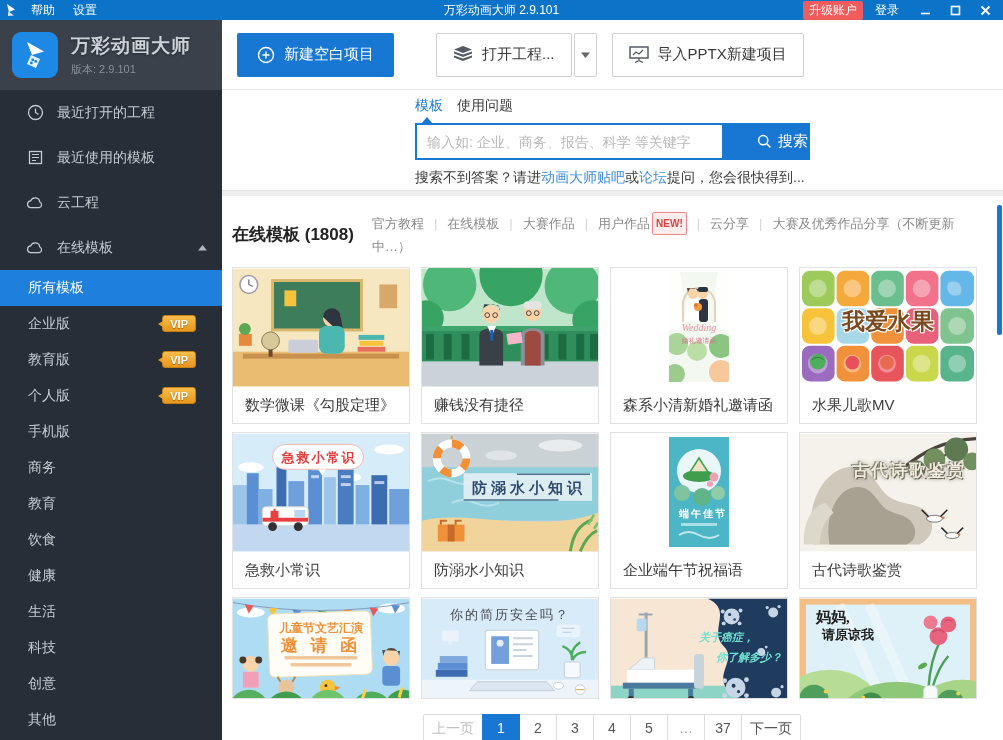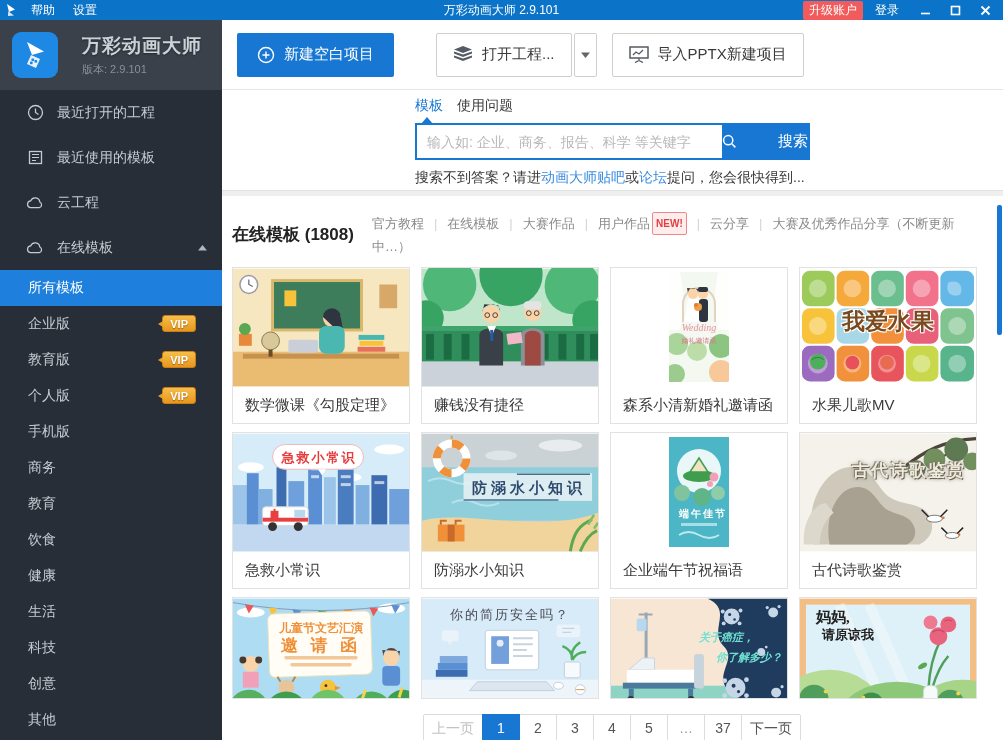--- a/index.html
+++ b/index.html
@@ -13,21 +13,21 @@
   .tb-title{position:absolute;left:0;right:0;text-align:center;font-size:12px;pointer-events:none}
   .tb-right{position:absolute;right:4px;top:0;height:20px;display:flex;align-items:center;gap:2px}
   .tb-upgrade{background:#F25B5B;font-size:12px;padding:1px 6px;border-radius:2px}
   .tb-login{font-size:12px;padding:0 10px}
   .tb-win{width:28px;height:20px;display:flex;align-items:center;justify-content:center}
 
   
   .sidebar{position:absolute;left:0;top:20px;width:222px;height:720px;background:#272E38;overflow:hidden}
   .sb-header{height:70px;background:#3A414B;display:flex;align-items:center;padding-left:12px}
   .sb-logo{width:46px;height:46px;border-radius:9px;background:#1E88E5;display:flex;align-items:center;justify-content:center;flex:none}
-  .sb-head-text{margin-left:24px}
+  .sb-head-text{margin-left:13px}
   .sb-appname{font-size:19px;color:#CDD2D8;letter-spacing:1px;font-weight:bold;text-shadow:0 1px 2px rgba(0,0,0,.4)}
   .sb-version{font-size:11px;color:#8A9099;margin-top:3px}
   .sb-item{height:45px;display:flex;align-items:center;padding-left:26px;color:#C6CBD1;font-size:14px;position:relative;cursor:pointer}
   .sb-item .icn{width:18px;height:18px;margin-right:13px;display:flex;align-items:center;justify-content:center}
   .sb-item .caret{position:absolute;right:15px}
   .sb-sub{height:36px;display:flex;align-items:center;padding-left:28px;color:#C6CBD1;font-size:14px;position:relative;cursor:pointer}
   .sb-sub.active{background:#1E80DC;color:#fff}
   .vip{position:absolute;right:26px;top:9px;height:17px;line-height:17px;padding:0 7px;font-size:11px;font-weight:bold;color:#FFF;text-shadow:0 1px 1px rgba(120,70,0,.65);background:linear-gradient(#F6BE49,#E8961E);border:1px solid #C87F14;border-radius:3px}
   .vip::before{content:"";position:absolute;left:-5px;top:5px;border-top:3px solid transparent;border-bottom:3px solid transparent;border-right:5px solid #E8A21E}
 
@@ -42,21 +42,21 @@
 
   .search-sec{height:100px;position:relative}
   .search-col{width:395px;margin:0 auto;padding-top:5px}
   .s-tabs{display:flex;gap:14px;font-size:14px;height:22px;align-items:center}
   .s-tab{cursor:pointer;color:#3A3A3A}
   .s-tab.active{color:#1877D2;position:relative}
   .s-tab.active::after{content:"";position:absolute;left:6px;top:20px;border-left:6px solid transparent;border-right:6px solid transparent;border-bottom:7px solid #1877D2}
   .s-bar{margin-top:6px;height:37px;display:flex;border:2px solid #1877D2;background:#1877D2}
   .s-input{flex:1;border:none;outline:none;padding:16px 10px;font-size:14px;font-family:inherit;color:#333;background:#fff}
   .s-input::placeholder{color:#B8B8B8}
-  .s-btn{width:86px;background:#1877D2;color:#fff;border:none;font-size:15px;display:flex;align-items:center;justify-content:space-between;gap:6px;cursor:pointer;font-family:inherit}
+  .s-btn{width:86px;background:#1877D2;color:#fff;border:none;font-size:15px;display:flex;align-items:center;justify-content:flex-end;gap:6px;cursor:pointer;font-family:inherit}
   .s-help{margin-top:9px;font-size:14px;color:#3A3A3A}
   .s-help a{color:#3B8CE0;text-decoration:none;cursor:pointer}
 
   .band{height:6px;background:#EFEFEF;border-top:1px solid #E2E2E2}
 
   .content{padding-top:17px}
   .c-head{display:flex;align-items:center;padding:0 10px}
   .c-title{font-size:17px;font-weight:bold;color:#222;flex:none;line-height:22px}
   .c-links{margin-left:18px;width:620px;font-size:13px;color:#8A8A8A;line-height:21px}
   .navlink{cursor:pointer;white-space:normal}

